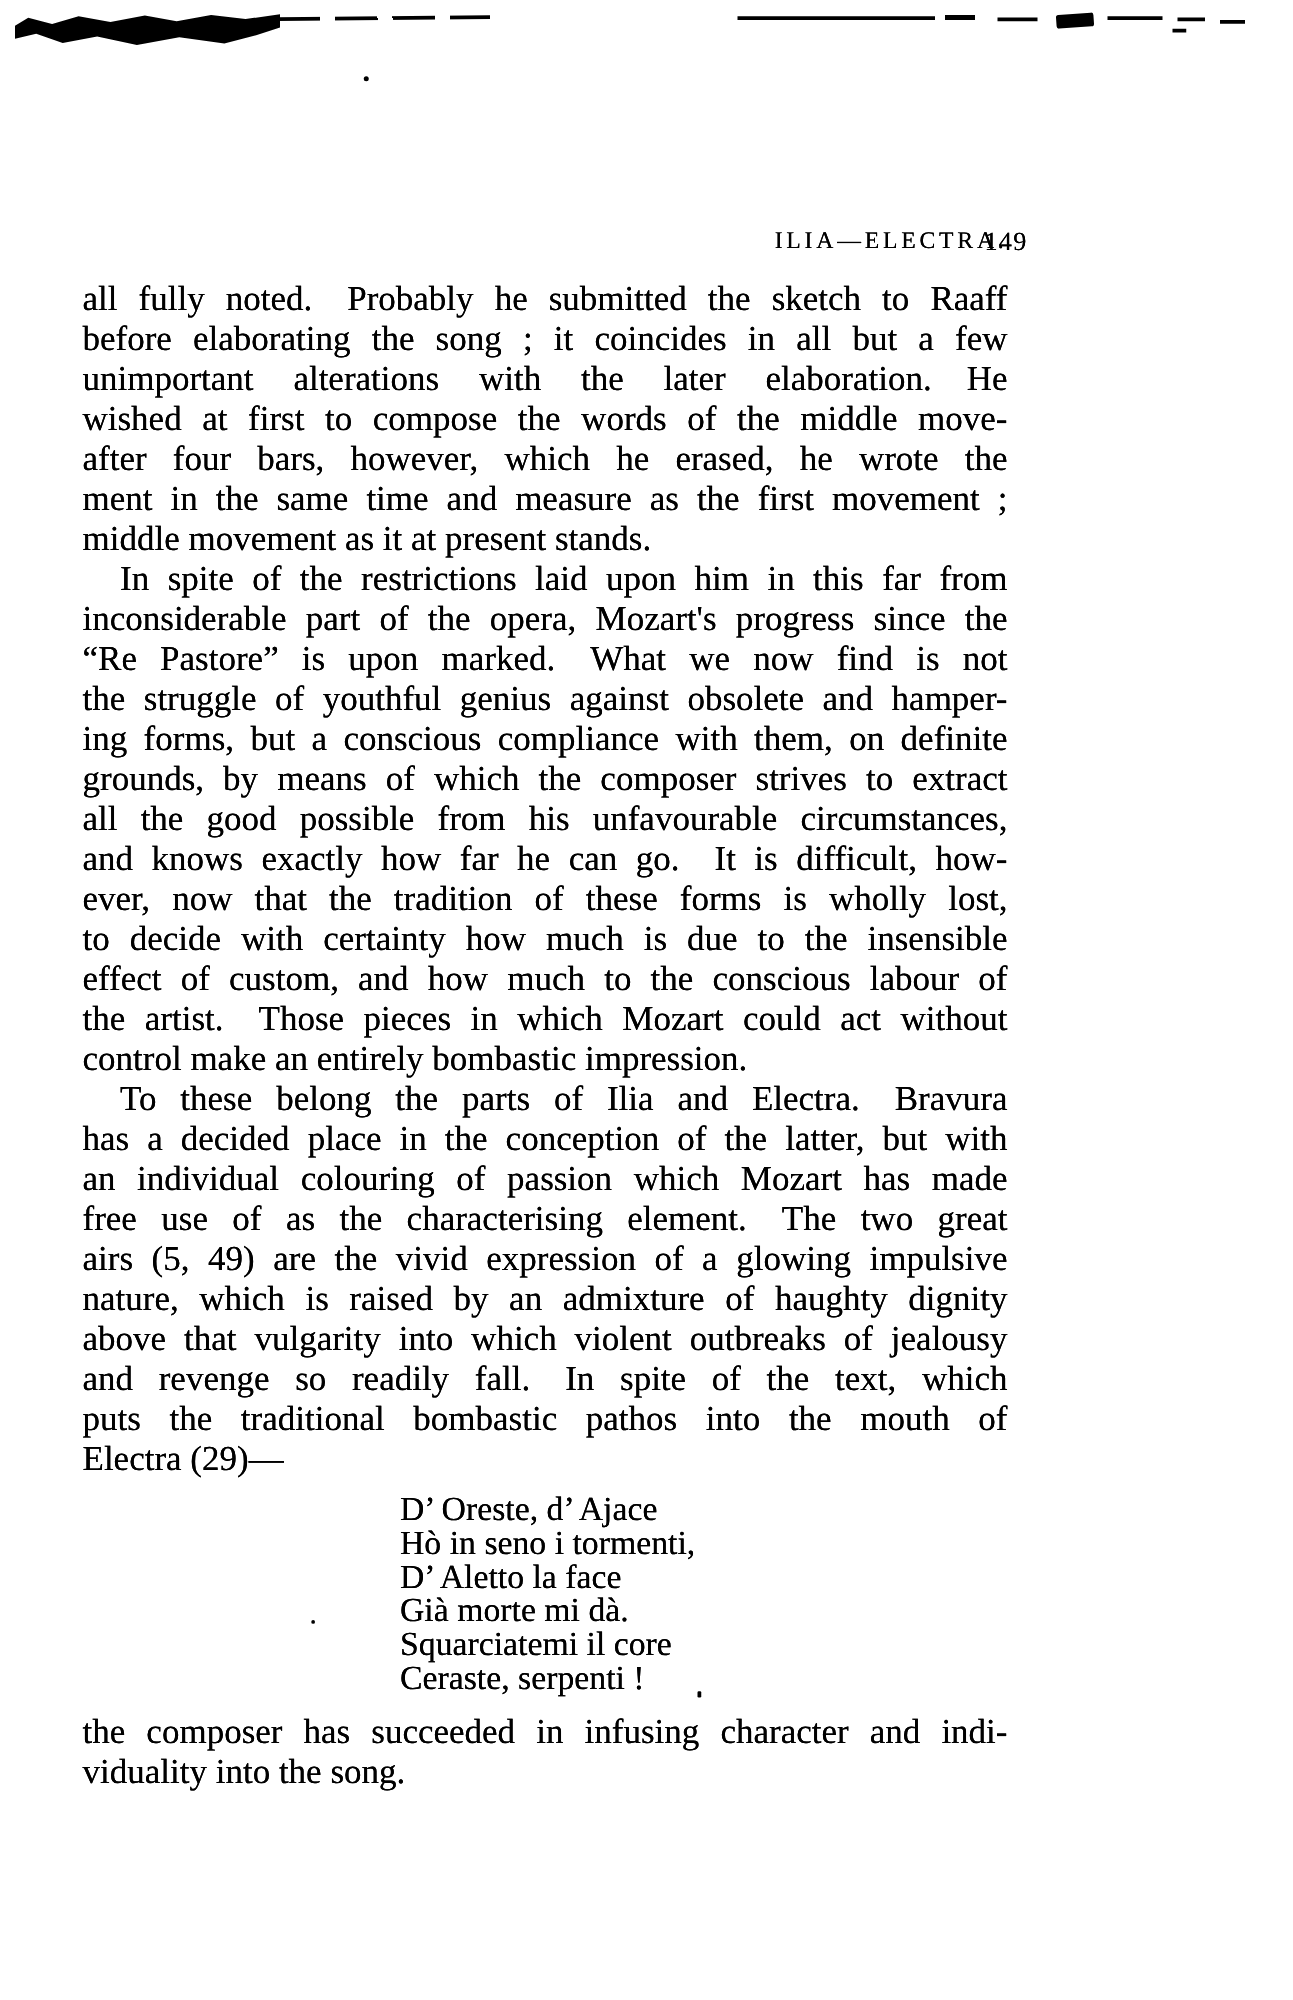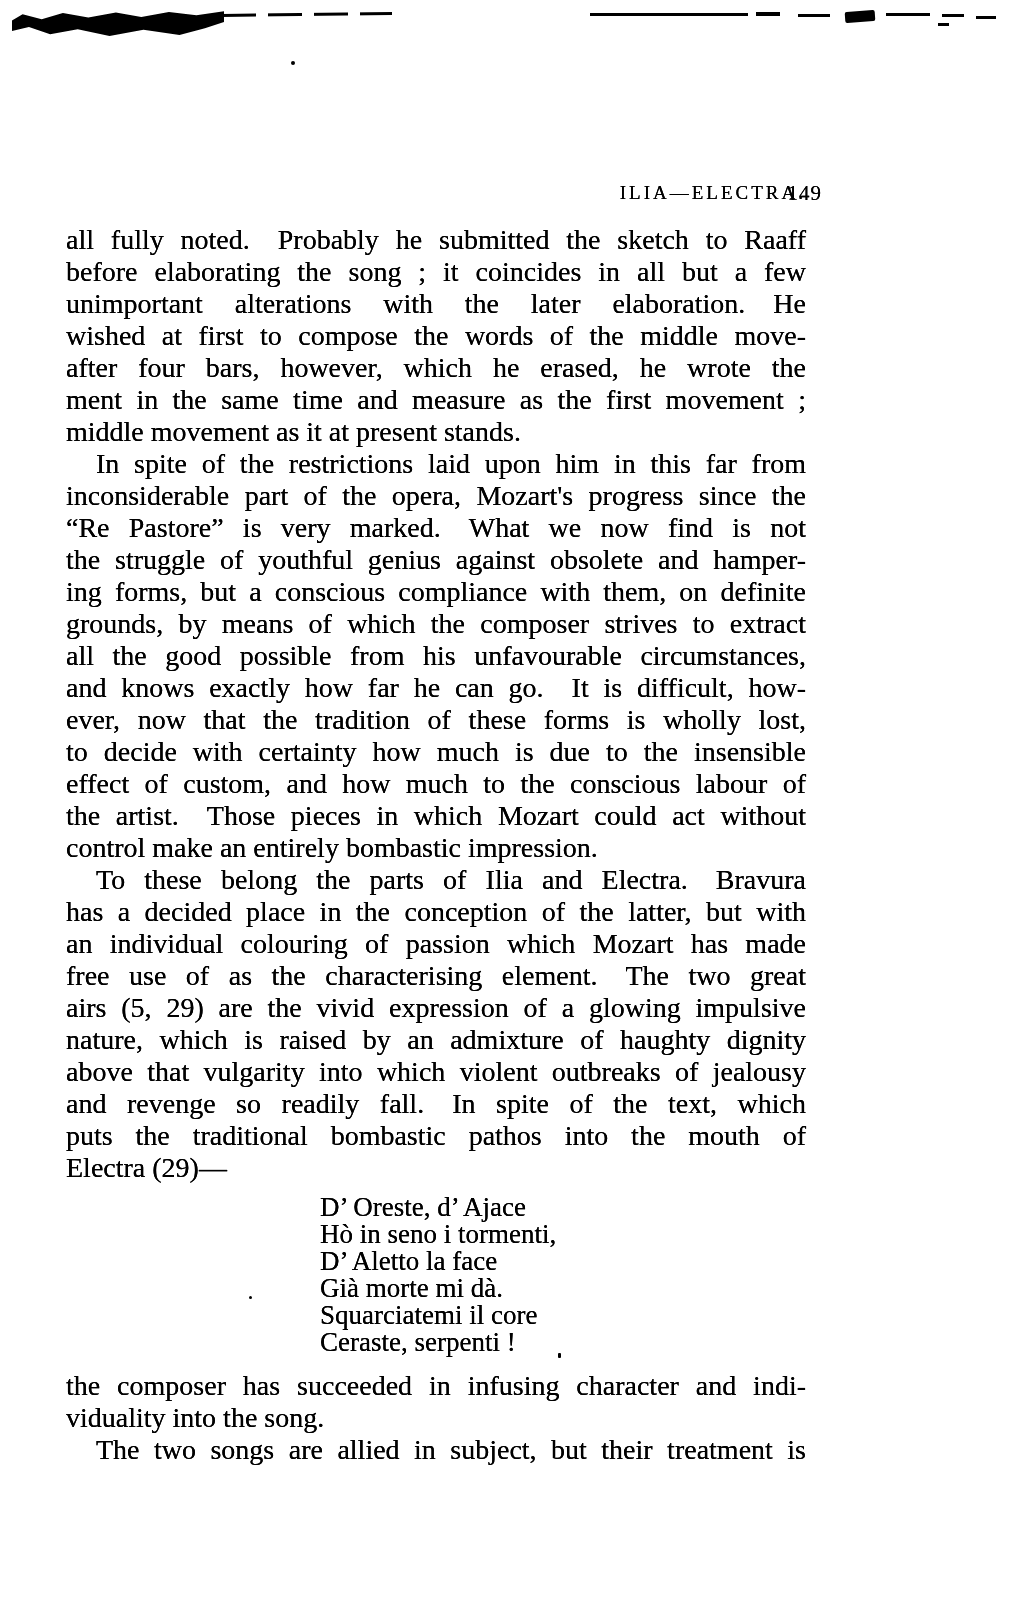--- a/index.html
+++ b/index.html
@@ -125,54 +125,51 @@
         <div class="line">before elaborating the song ; it coincides in all but a few</div>
         <div class="line">unimportant alterations with the later elaboration. He</div>
         <div class="line">wished at first to compose the words of the middle move-</div>
         <div class="line">after four bars, however, which he erased, he wrote the</div>
         <div class="line">ment in the same time and measure as the first movement ;</div>
         <div class="line last">middle movement as it at present stands.</div>
       </div>
       <div class="para">
         <div class="line indent">In spite of the restrictions laid upon him in this far from</div>
         <div class="line">inconsiderable part of the opera, Mozart's progress since the</div>
-        <div class="line">“Re Pastore” is very marked. What we now find is not</div>
+        <div class="line">“Re Pastore” is upon marked. What we now find is not</div>
         <div class="line">the struggle of youthful genius against obsolete and hamper-</div>
         <div class="line">ing forms, but a conscious compliance with them, on definite</div>
         <div class="line">grounds, by means of which the composer strives to extract</div>
         <div class="line">all the good possible from his unfavourable circumstances,</div>
         <div class="line">and knows exactly how far he can go. It is difficult, how-</div>
         <div class="line">ever, now that the tradition of these forms is wholly lost,</div>
         <div class="line">to decide with certainty how much is due to the insensible</div>
         <div class="line">effect of custom, and how much to the conscious labour of</div>
         <div class="line">the artist. Those pieces in which Mozart could act without</div>
         <div class="line last">control make an entirely bombastic impression.</div>
       </div>
       <div class="para">
         <div class="line indent">To these belong the parts of Ilia and Electra. Bravura</div>
         <div class="line">has a decided place in the conception of the latter, but with</div>
         <div class="line">an individual colouring of passion which Mozart has made</div>
         <div class="line">free use of as the characterising element. The two great</div>
-        <div class="line">airs (5, 29) are the vivid expression of a glowing impulsive</div>
+        <div class="line">airs (5, 49) are the vivid expression of a glowing impulsive</div>
         <div class="line">nature, which is raised by an admixture of haughty dignity</div>
         <div class="line">above that vulgarity into which violent outbreaks of jealousy</div>
         <div class="line">and revenge so readily fall. In spite of the text, which</div>
         <div class="line">puts the traditional bombastic pathos into the mouth of</div>
         <div class="line last">Electra (29)—</div>
       </div>
       <div class="verse">
         <div class="line">D’ Oreste, d’ Ajace</div>
         <div class="line">Hò in seno i tormenti,</div>
         <div class="line">D’ Aletto la face</div>
         <div class="line">Già morte mi dà.</div>
         <div class="line">Squarciatemi il core</div>
         <div class="line last">Ceraste, serpenti !</div>
       </div>
       <div class="para">
         <div class="line">the composer has succeeded in infusing character and indi-</div>
         <div class="line last">viduality into the song.</div>
       </div>
-      <div class="para">
-        <div class="line indent">The two songs are allied in subject, but their treatment is</div>
-      </div>
     </div>
 
 </div>
 
 </body></html>

